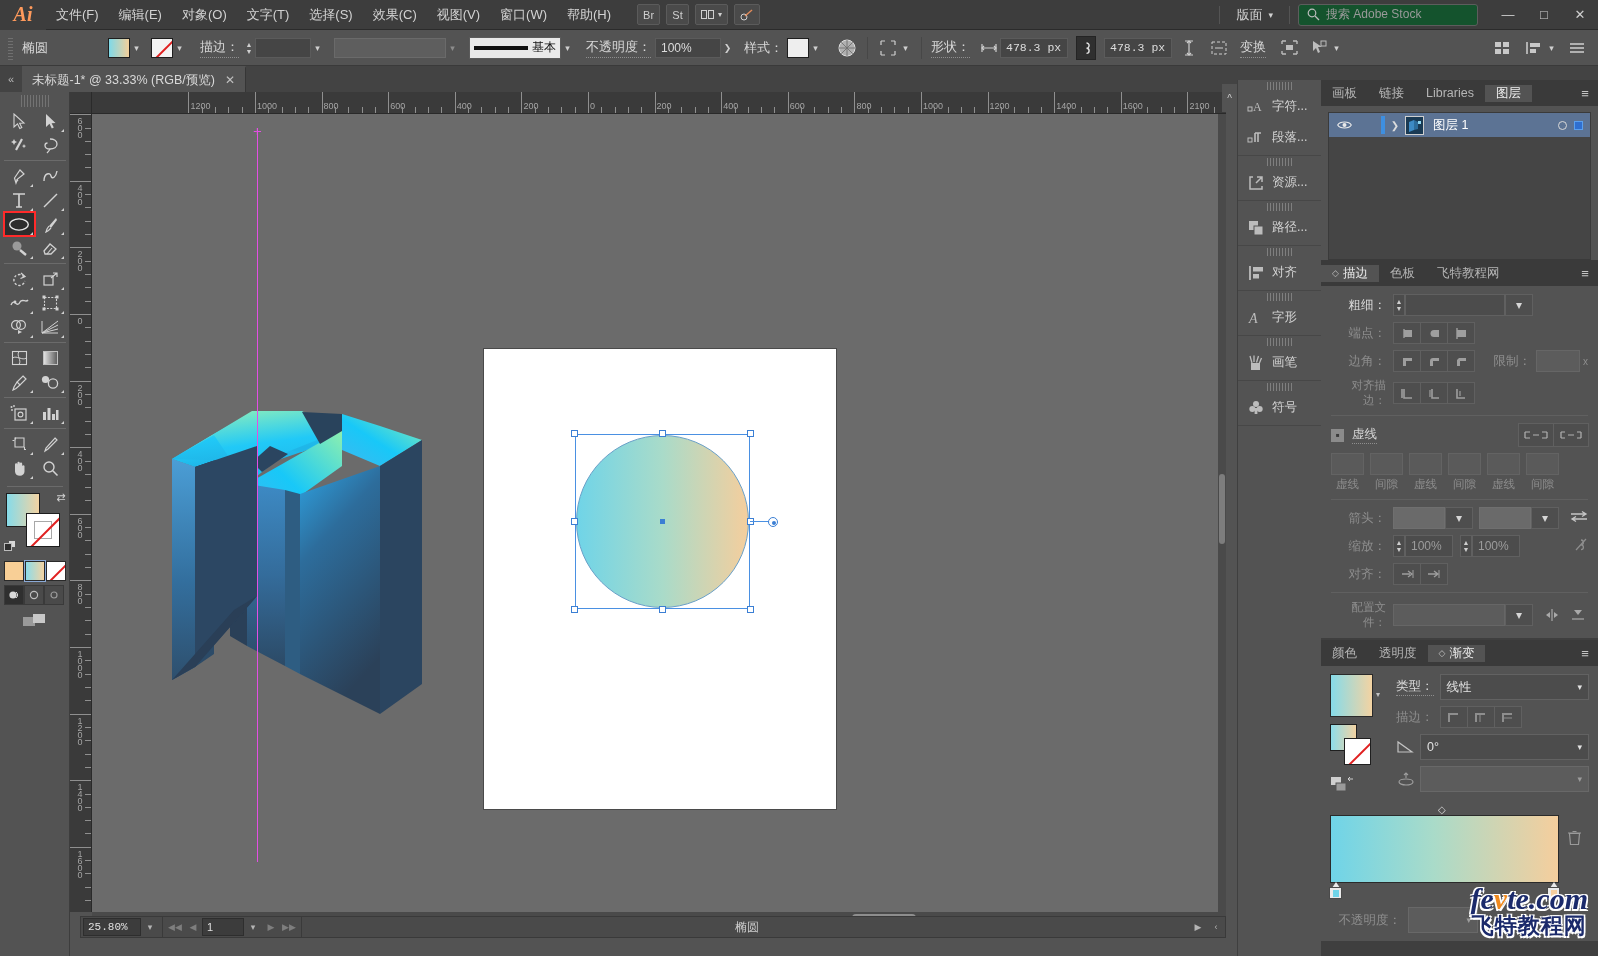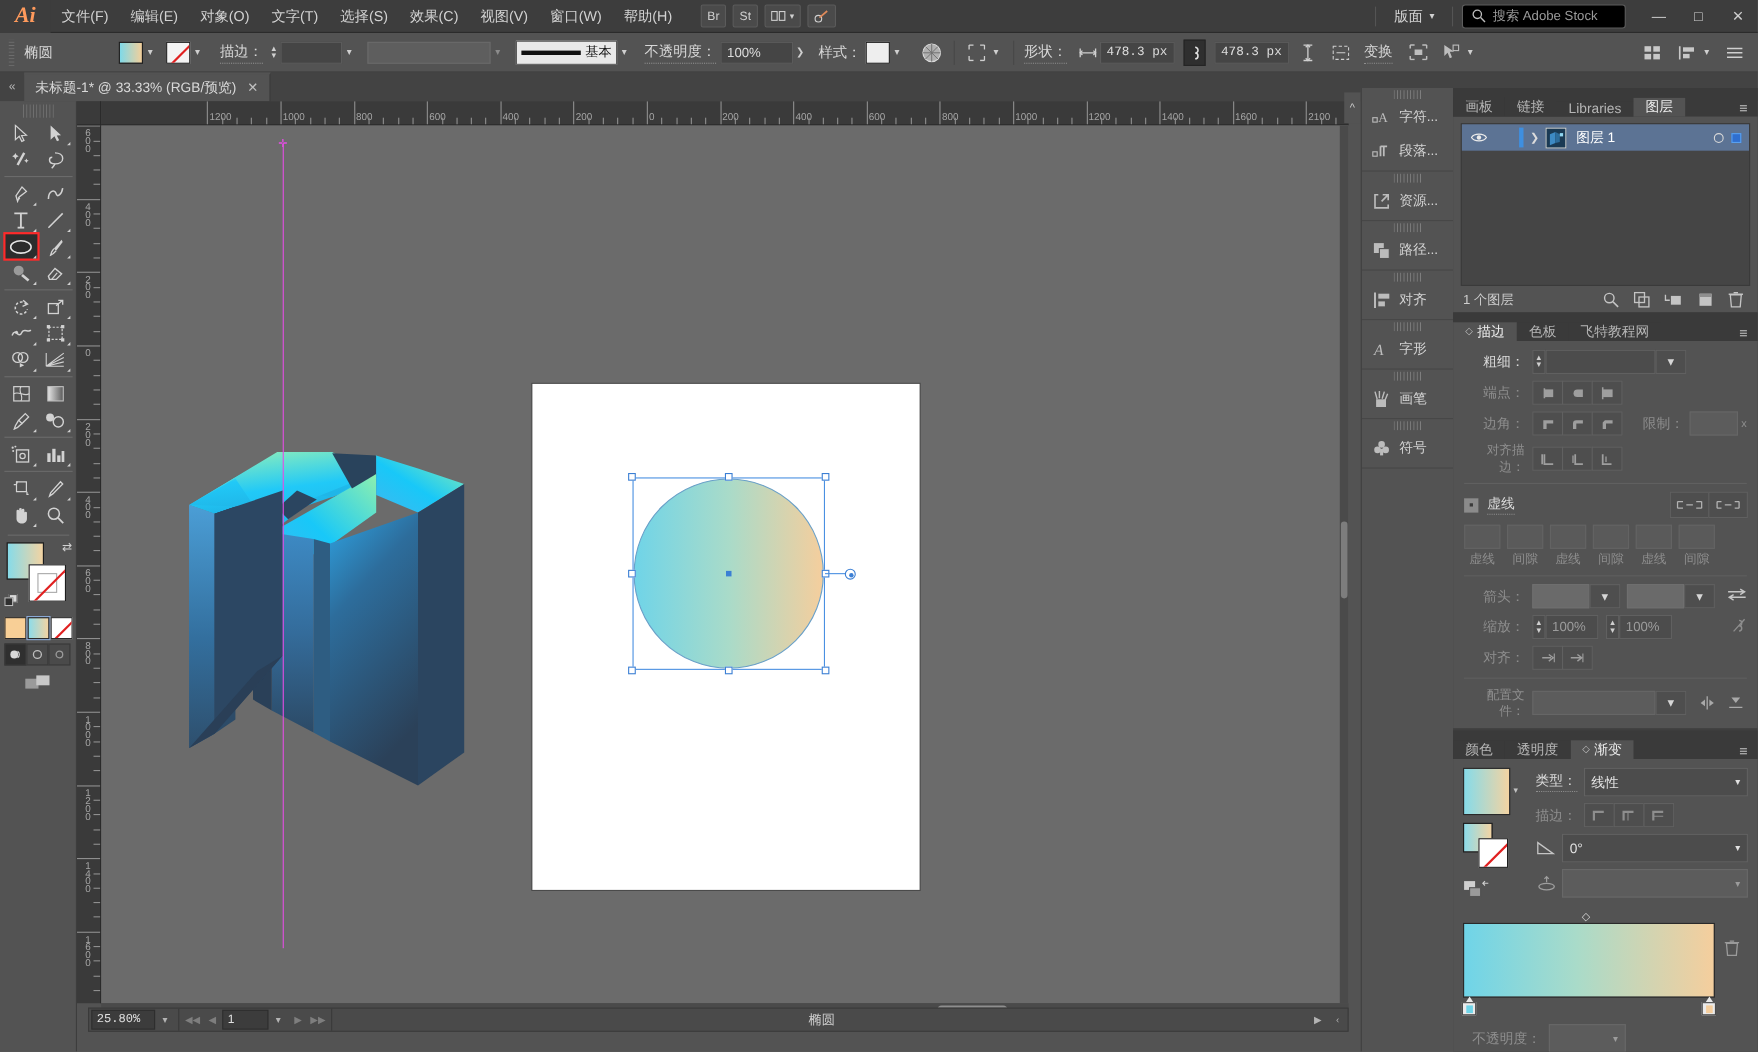--- a/index.html
+++ b/index.html
@@ -37,22 +37,22 @@
     background: #4a4a4a; border: 1px solid #5b5b5b; border-radius: 2px;
     display: flex; align-items: center; justify-content: center;
     color: #cfcfcf; font-size: 11px;
   }
   .mb-btn.wide { min-width: 30px; }
   .mb-right { margin-left: auto; display: flex; align-items: center; height: 30px; }
   .mb-divider { width: 1px; height: 18px; background: #545454; margin: 0 8px; }
   .layout-btn { display: flex; align-items: center; gap: 6px; padding: 0 8px; font-size: 13px; color: #d2d2d2; }
   .search-box {
     display: flex; align-items: center; gap: 6px;
-    height: 22px; width: 149px; padding: 0 8px;
-    background: #000000; border: 1px solid #5d5d5d; border-radius: 3px;
+    height: 22px; width: 180px; padding: 0 8px;
+    background: #14532d; border: 1px solid #5d5d5d; border-radius: 3px;
     color: #9a9a9a; font-size: 12px;
   }
   .win-btns { display: flex; align-items: center; margin-left: 12px; }
   .win-btn { width: 36px; height: 30px; display: flex; align-items: center; justify-content: center; color: #cfcfcf; font-size: 13px; }
 
   
   .controlbar {
     position: absolute; top: 30px; left: 0; width: 1598px; height: 36px;
     background: #535353; display: flex; align-items: center;
     border-bottom: 1px solid #3a3a3a;
@@ -215,21 +215,21 @@
     background:#535353; display:flex; align-items:center; justify-content:center; color:#cfcfcf; font-size:10px;}
   .dgrip { height:8px; margin:2px auto 1px; width:26px;
     background-image: repeating-linear-gradient(to right, #8a8a8a 0 1px, transparent 1px 3px);
     background-size:3px 100%; opacity:.8; }
   .dock-item { height:31px; display:flex; align-items:center; gap:7px; padding-left:9px; color:#d4d4d4; font-size:12.5px; }
   .dock-item svg { flex:0 0 auto; }
   .dgroup { border-bottom:1px solid #474747; padding-bottom:2px; }
 
   
   .panels { position:absolute; top:80px; left:1321px; width:277px; height:876px; background:#3f3f3f; }
-  .panel-tabs { display:flex; align-items:flex-end; height:26px; background:#3a3a3a; }
+  .panel-tabs { display:flex; align-items:center; height:26px; background:#3a3a3a; }
   .ptab { display:flex; align-items:center; padding:0 11px; font-size:12.5px; color:#b6b6b6;
     background:#3a3a3a; }
   .ptab.active { background:#535353; color:#ededed; }
   .ptab .dd { margin-right:4px; font-size:9px; color:#bdbdbd; }
   .pmenu { margin-left:auto; width:26px; display:flex; align-items:center; justify-content:center; color:#c5c5c5; font-size:13px;}
 
   
   .layers-panel { background:#535353; padding:6px 7px 0; }
   .layer-list { background:#454545; border:1px solid #3a3a3a; height:148px; }
   .layer-row { display:flex; align-items:center; height:24px; background:#5c7394; }
@@ -1177,45 +1177,20 @@
                 <rect x="12" y="4" width="3" height="3" fill="#8fd6f0"></rect>
               </svg>
           </div>
           <div class="lr-name">图层 1</div>
           <div class="lr-right">
             <div class="lr-circle"></div>
             <div class="lr-sq"></div>
           </div>
         </div>
       </div>
-      <div class="layer-foot">
-        <span class="cnt">1 个图层</span>
-        <div class="lf-icons">
-          <svg width="15" height="15" viewBox="0 0 15 15">
-              <circle cx="6" cy="6" r="4.3" fill="none" stroke="#c4c4c4" stroke-width="1.3"></circle>
-              <path d="M9.3 9.3 L14 14" stroke="#c4c4c4" stroke-width="1.5"></path>
-            </svg>
-          <svg width="15" height="15" viewBox="0 0 15 15">
-              <rect x="1" y="1" width="9" height="9" fill="none" stroke="#c4c4c4" stroke-width="1.2"></rect>
-              <rect x="5" y="5" width="9" height="9" fill="none" stroke="#c4c4c4" stroke-width="1.2"></rect>
-            </svg>
-          <svg width="17" height="15" viewBox="0 0 17 15">
-              <path d="M1 3 v5 h4" fill="none" stroke="#c4c4c4" stroke-width="1.3"></path>
-              <rect x="6" y="4" width="9" height="8" fill="#c4c4c4"></rect>
-            </svg>
-          <svg width="15" height="15" viewBox="0 0 15 15">
-              <rect x="2" y="2" width="11" height="11" fill="#c4c4c4"></rect>
-              <rect x="2" y="2" width="11" height="3" fill="#8f8f8f"></rect>
-            </svg>
-          <svg width="14" height="16" viewBox="0 0 14 16">
-              <path d="M2 4 h10 l-1 11 h-8 Z" fill="none" stroke="#c4c4c4" stroke-width="1.2"></path>
-              <path d="M0.5 3.5 h13 M5 2 h4" stroke="#c4c4c4" stroke-width="1.2"></path>
-            </svg>
-        </div>
-      </div>
     </div>
 
     <div class="panel-tabs">
       <div class="ptab active">
         <span class="dd">◇</span>
         <span>描边</span>
       </div>
       <div class="ptab">色板</div>
       <div class="ptab">飞特教程网</div>
       <div class="pmenu">≡</div>
@@ -1531,14 +1506,18 @@
         <div class="gp-sel dim" style="width:70px">
           <span></span>
           <span style="font-size:9px">▾</span>
         </div>
       </div>
 
     </div>
 
   </div>
 
+  <div class="watermark">
+    <div class="wm1"><span>fe</span><span class="o">v</span><span>te.com</span></div>
+    <div class="wm2">飞特教程网</div>
+  </div>
 
 </div>
 
 </body></html>

